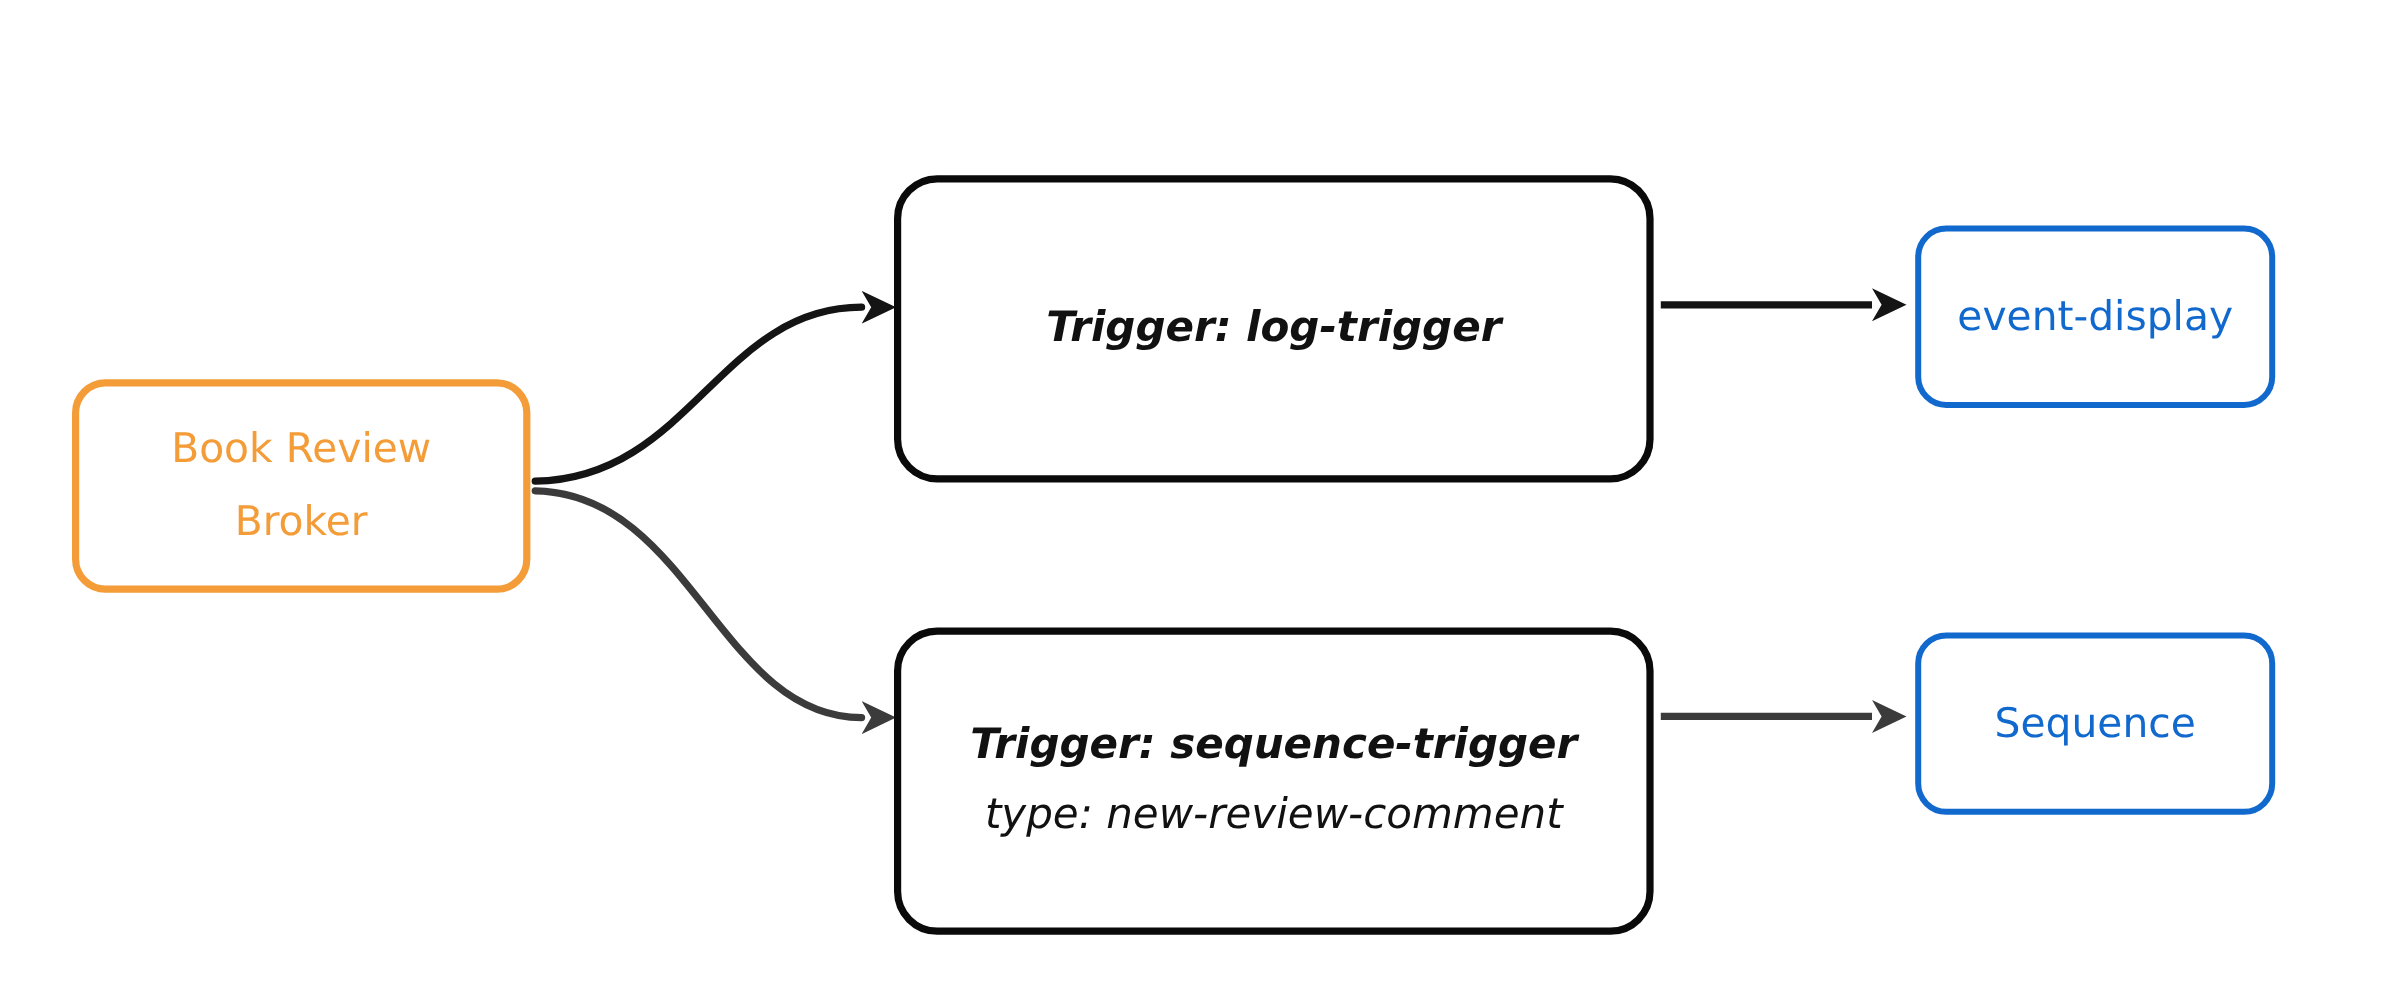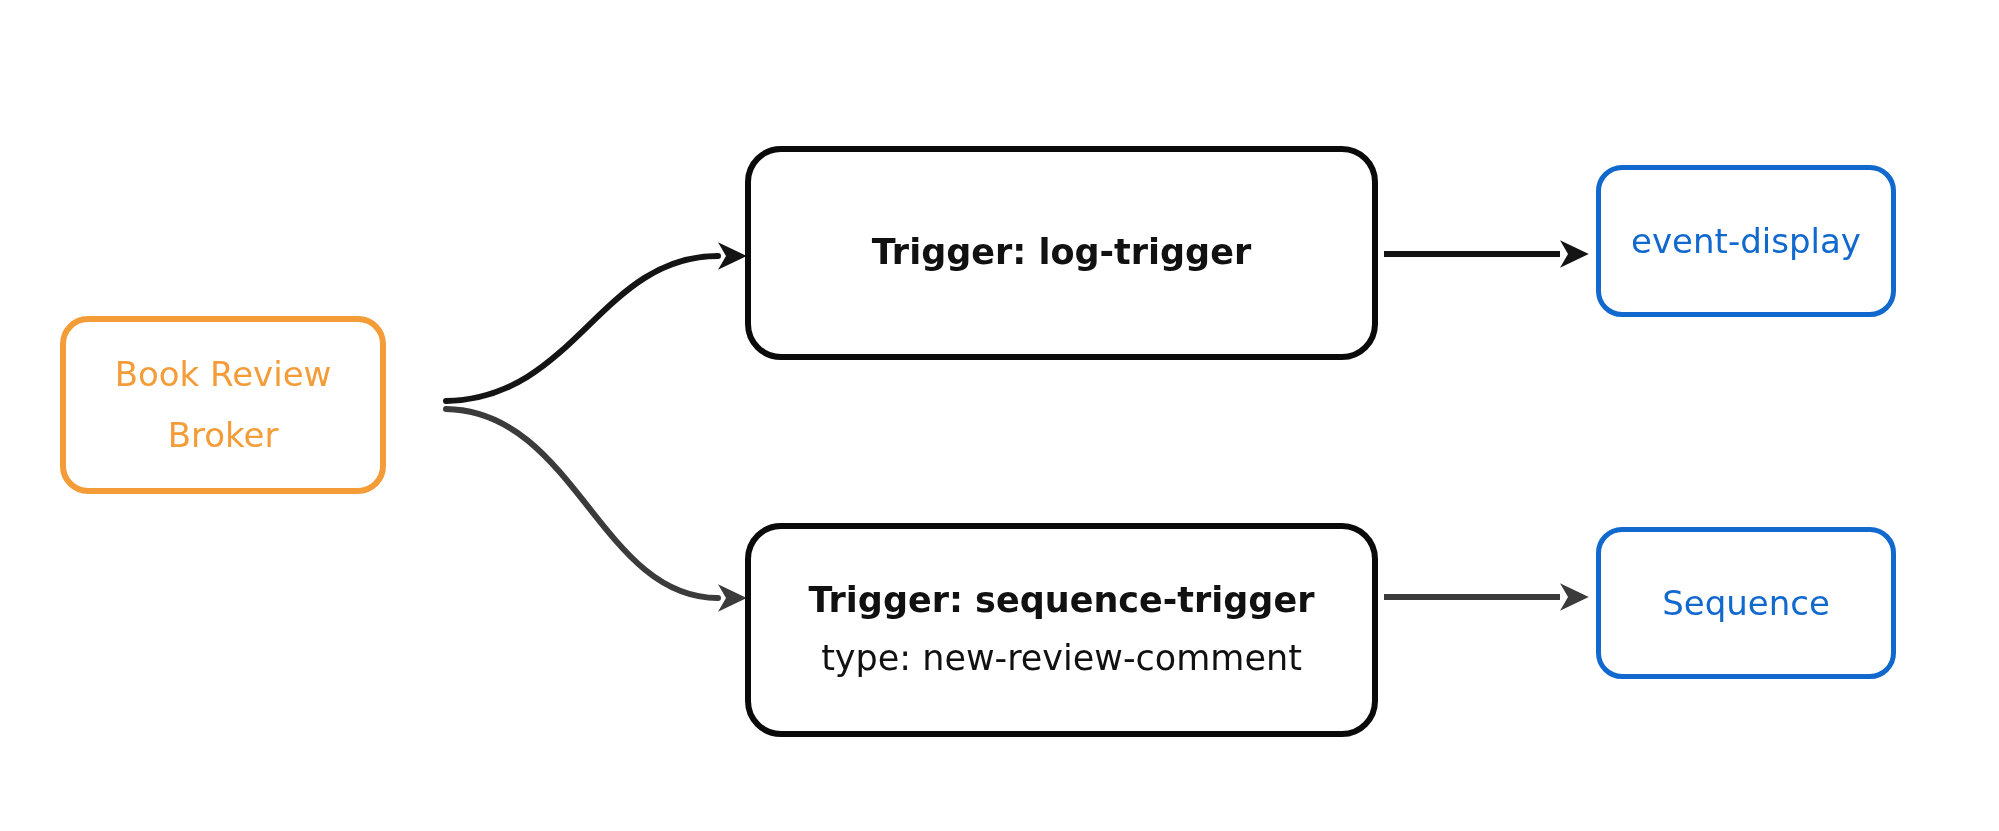--- a/index.html
+++ b/index.html
@@ -11,38 +11,38 @@
   .canvas { position: absolute; inset: 0; width: 1999px; height: 831px; }
   .edge-layer { position: absolute; left: 0; top: 0; width: 1999px; height: 831px; pointer-events: none; }
   .node {
     position: absolute;
     background: #ffffff;
     display: flex; flex-direction: column;
     align-items: center; justify-content: center;
     text-align: center;
   }
   .node-broker {
-    left: 60px; top: 316px; width: 326px; height: 178px;
+    left: 60px; top: 316px; width: 382px; height: 178px;
     border: 6px solid #f39c38; border-radius: 28px;
     color: #f39c38; font-size: 34px; line-height: 1.8;
   }
   .node-trigger {
-    left: 745px; width: 633px; height: 214px;
+    left: 745px; width: 633px; height: 256px;
     border: 6px solid #0a0a0a; border-radius: 36px;
-    color: #111111; font-size: 35px; line-height: 1.65;
+    color: #111111; font-size: 35px; line-height: 1.65; font-style: italic;
   }
   .node-trigger-log { top: 146px; }
   .node-trigger-seq { top: 487px; }
   .trigger-title { font-weight: 700; }
   .node-service {
     left: 1596px; width: 300px; height: 152px;
     border: 5px solid #1169ce; border-radius: 26px;
     color: #1169ce; font-size: 34px;
   }
-  .node-service-event { top: 165px; align-items: center; }
+  .node-service-event { top: 188px; align-items: center; }
   .node-service-seq { top: 527px; }
 </style>
 </head>
 <body>
 
 <div class="canvas">
 
   <svg class="edge-layer" width="1999" height="831" viewBox="0 0 1999 831" xmlns="http://www.w3.org/2000/svg">
     <defs>
       <marker id="arrow-black" viewBox="0 0 12 12" refX="0" refY="6" markerWidth="30" markerHeight="30" markerUnits="userSpaceOnUse" orient="auto">

